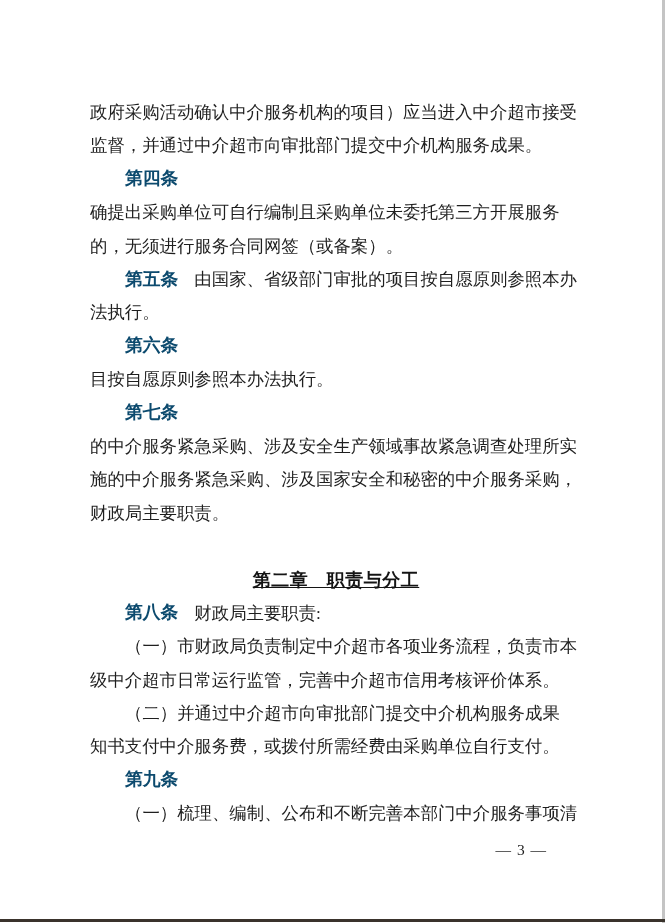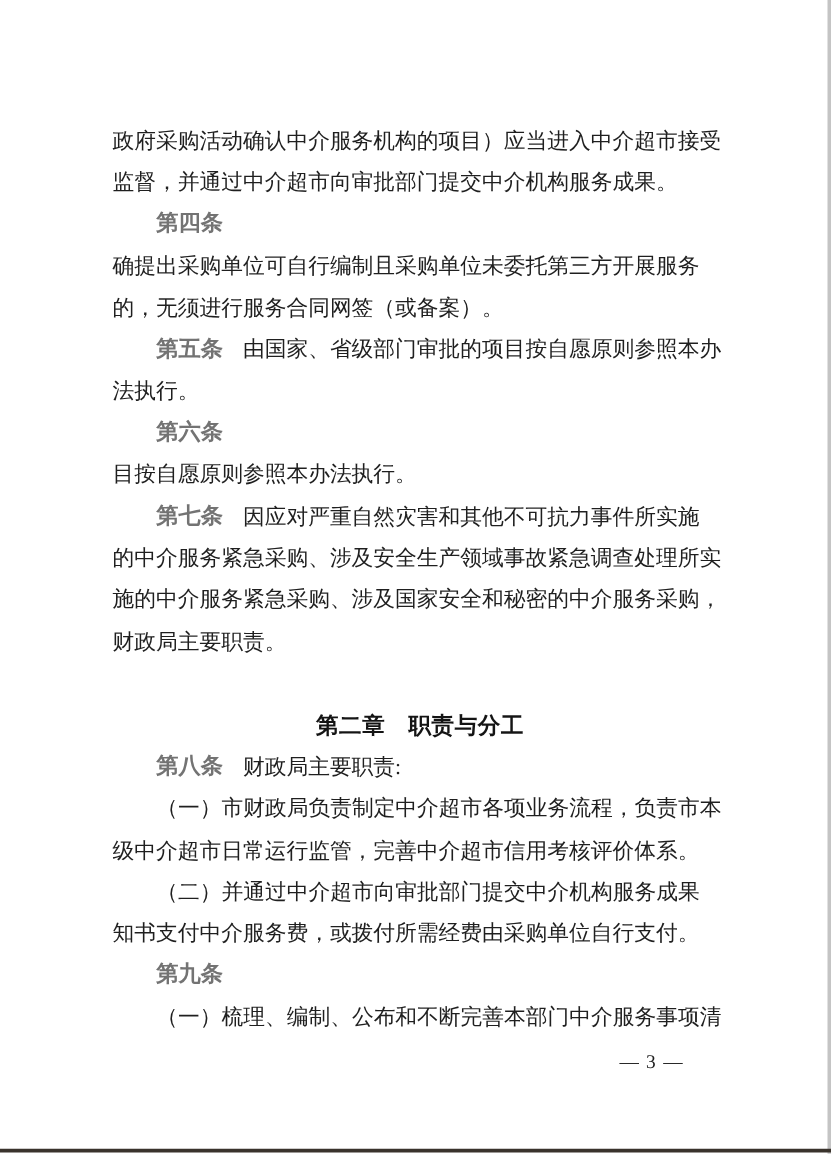--- a/index.html
+++ b/index.html
@@ -35,29 +35,30 @@
     line-height: 1;
   }
   .line.article, .line.indent {
     padding-left: 35px;
   }
   .line .term {
     font-family: "Liberation Sans", "DejaVu Sans", sans-serif;
     font-weight: bold;
     font-size: 17.8px;
     margin-right: 16px;
-    color: #737373;
+    color: #0c4a6e;
   }
   .line.chapter {
     justify-content: center;
     font-family: "Liberation Sans", "DejaVu Sans", sans-serif;
     font-weight: bold;
     font-size: 18px;
     color: #141414;
     letter-spacing: 0.5px;
+    text-decoration: underline;
   }
   .line.blank { }
   .page-number {
     position: absolute;
     top: 841px;
     right: 118px;
     font-size: 15.5px;
     color: #1f1f1f;
     white-space: pre;
     letter-spacing: 1px;
@@ -86,21 +87,21 @@
   <div class="text-col">
       <div class="line plain"><span class="txt">政府采购活动确认中介服务机构的项目）应当进入中介超市接受</span></div>
       <div class="line plain"><span class="txt">监督，并通过中介超市向审批部门提交中介机构服务成果。</span></div>
       <div class="line article"><span class="term">第四条</span></div>
       <div class="line plain"><span class="txt">确提出采购单位可自行编制且采购单位未委托第三方开展服务</span></div>
       <div class="line plain"><span class="txt">的，无须进行服务合同网签（或备案）。</span></div>
       <div class="line article"><span class="term">第五条</span><span class="txt">由国家、省级部门审批的项目按自愿原则参照本办</span></div>
       <div class="line plain"><span class="txt">法执行。</span></div>
       <div class="line article"><span class="term">第六条</span></div>
       <div class="line plain"><span class="txt">目按自愿原则参照本办法执行。</span></div>
-      <div class="line article"><span class="term">第七条</span><span class="txt">因应对严重自然灾害和其他不可抗力事件所实施</span></div>
+      <div class="line article"><span class="term">第七条</span></div>
       <div class="line plain"><span class="txt">的中介服务紧急采购、涉及安全生产领域事故紧急调查处理所实</span></div>
       <div class="line plain"><span class="txt">施的中介服务紧急采购、涉及国家安全和秘密的中介服务采购，</span></div>
       <div class="line plain"><span class="txt">财政局主要职责。</span></div>
       <div class="line blank"></div>
       <div class="line chapter"><span class="txt">第二章　职责与分工</span></div>
       <div class="line article"><span class="term">第八条</span><span class="txt">财政局主要职责:</span></div>
       <div class="line indent"><span class="txt">（一）市财政局负责制定中介超市各项业务流程，负责市本</span></div>
       <div class="line plain"><span class="txt">级中介超市日常运行监管，完善中介超市信用考核评价体系。</span></div>
       <div class="line indent"><span class="txt">（二）并通过中介超市向审批部门提交中介机构服务成果</span></div>
       <div class="line plain"><span class="txt">知书支付中介服务费，或拨付所需经费由采购单位自行支付。</span></div>

